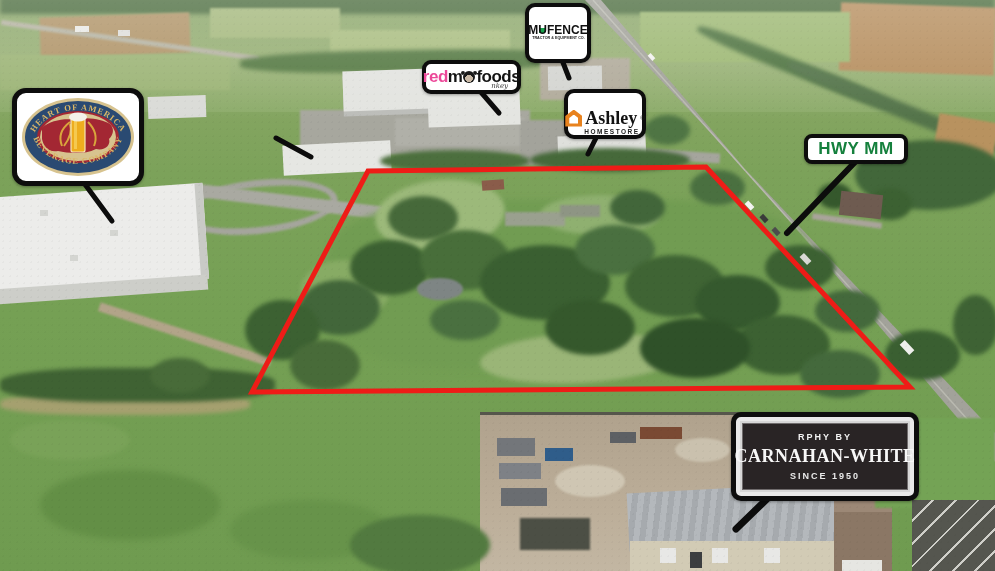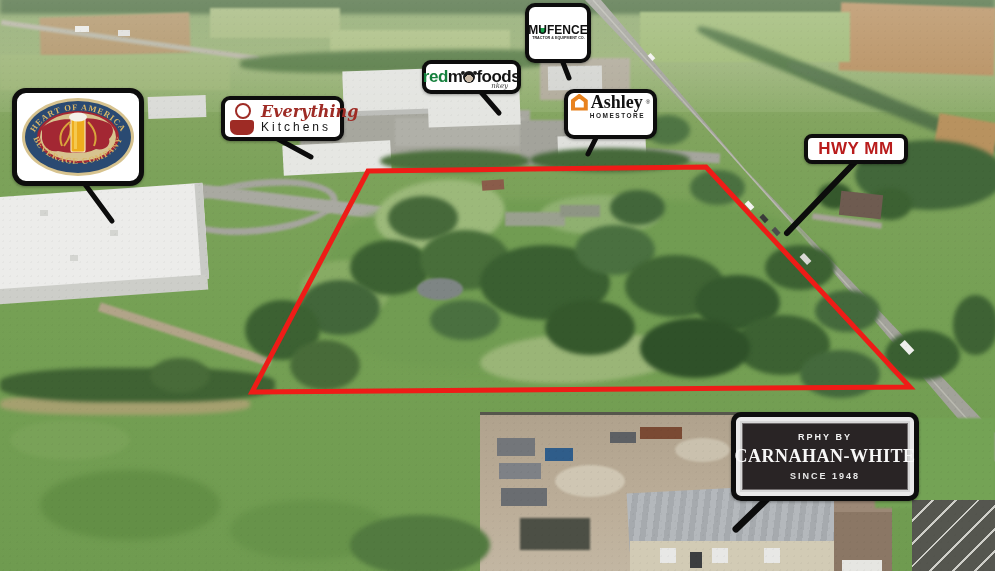--- a/index.html
+++ b/index.html
@@ -16,42 +16,42 @@
   
   .ek{left:221px;top:96px;width:123px;height:45px;display:flex;align-items:center;gap:5px;padding:2px 5px;}
   .ek-icon{position:relative;width:26px;height:34px;flex:0 0 auto;}
   .ek-cup{position:absolute;left:0;bottom:1px;width:24px;height:15px;background:#9e2b25;border-radius:3px 3px 7px 7px;}
   .ek-swirl{position:absolute;left:5px;top:1px;width:12px;height:12px;border:2px solid #9e2b25;border-radius:50%;background:#fff;}
   .ek-t1{font-family:"DejaVu Serif",serif;font-style:italic;font-weight:bold;font-size:16px;color:#9e2b25;line-height:16px;}
   .ek-t2{font-size:12px;letter-spacing:3px;color:#161616;line-height:14px;}
   
   .rm{left:422px;top:60px;width:99px;height:34px;display:flex;align-items:center;justify-content:center;}
   .rm-line{font-weight:bold;font-size:17px;letter-spacing:-.5px;color:#141414;white-space:nowrap;display:flex;align-items:center;}
-  .rm-red{color:#15803d;}
+  .rm-red{color:#ec4899;}
   .rm-monkey{display:inline-block;width:12px;height:12px;margin:0 1px;border-radius:50%;
     background:radial-gradient(circle at 50% 62%,#c9b9a6 38%,#1a1a1a 40%);
     box-shadow:-6px -4px 0 -4px #1a1a1a,6px -4px 0 -4px #1a1a1a;}
   .rm-sub{position:absolute;right:9px;bottom:0px;font-family:"DejaVu Serif",serif;font-style:italic;font-size:7px;color:#3a3a3a;}
   
   .mu{left:525px;top:3px;width:66px;height:60px;border-radius:10px;display:flex;flex-direction:column;align-items:center;justify-content:center;}
   .mu-name{font-weight:bold;font-size:12px;color:#111;letter-spacing:0;line-height:12px;white-space:nowrap;}
   .mu-u{position:relative;display:inline-block;z-index:1;}
   .mu-u::before{content:'';position:absolute;left:1px;top:4px;width:6px;height:5px;background:#17a24a;z-index:-1;}
   .mu-sub{font-size:6px;color:#222;white-space:nowrap;transform:scale(.62);transform-origin:center top;font-weight:bold;}
   
-  .as{left:564px;top:89px;width:93px;height:50px;border-radius:10px;display:flex;flex-direction:column;align-items:center;justify-content:flex-start;}
+  .as{left:564px;top:89px;width:82px;height:50px;border-radius:10px;display:flex;flex-direction:column;align-items:center;justify-content:flex-end;}
   .as-row{display:flex;align-items:center;gap:3px;}
   .as-house{position:relative;width:17px;height:17px;background:#e8821e;clip-path:polygon(50% 0,100% 38%,100% 100%,0 100%,0 38%);}
   .as-house i{position:absolute;left:4px;top:5px;right:4px;bottom:3px;background:#fff;clip-path:polygon(50% 0,100% 38%,100% 100%,0 100%,0 38%);}
   .as-name{font-family:"Liberation Serif",serif;font-weight:bold;font-size:18px;color:#121212;line-height:18px;}
   .as-reg{font-size:6px;color:#222;vertical-align:super;}
   .as-sub{font-size:6.5px;font-weight:bold;letter-spacing:1.5px;color:#222;margin-top:1px;margin-left:14px;}
   
   .hw{left:804px;top:134px;width:104px;height:30px;border-radius:8px;display:flex;align-items:center;justify-content:center;
-      font-weight:bold;font-size:17px;letter-spacing:.5px;color:#b91c1c;}
+      font-weight:bold;font-size:17px;letter-spacing:.5px;color:#15803d;}
   
   .ca{left:731px;top:412px;width:188px;height:89px;border-width:5px;border-radius:10px;background:#e9e9e9;padding:4px;}
   .ca-plaque{width:100%;height:100%;box-sizing:border-box;background:#292425;border:2px solid #d6d6d6;box-shadow:inset 0 0 0 1px #6f6b6c;
       display:flex;flex-direction:column;align-items:center;justify-content:center;}
   .ca-1{font-size:9px;font-weight:bold;letter-spacing:2px;color:#f2f2f2;}
   .ca-2{font-family:"Liberation Serif",serif;font-weight:bold;font-size:18px;letter-spacing:.5px;color:#f7f7f7;margin:4px 16px;white-space:nowrap;}
   .ca-3{font-size:9px;font-weight:bold;letter-spacing:2px;color:#e9e9e9;}
 </style>
 </head>
 <body>
@@ -214,30 +214,20 @@
       <ellipse cx="60" cy="23" rx="9" ry="4.5" fill="#f4f2ea"></ellipse>
       <text font-size="8.5" font-weight="bold" fill="#d9b667" letter-spacing="1" text-anchor="middle" font-family="Liberation Serif,serif">
         <textPath href="#arcT" startOffset="50%">HEART OF AMERICA</textPath>
       </text>
       <text font-size="8.5" font-weight="bold" fill="#d9b667" letter-spacing="1" text-anchor="middle" font-family="Liberation Serif,serif">
         <textPath href="#arcB" startOffset="50%">BEVERAGE COMPANY</textPath>
       </text>
     </svg>
   </div>
 
-  <div class="lbl ek">
-    <span class="ek-icon">
-        <i class="ek-swirl"></i>
-        <i class="ek-cup"></i>
-      </span>
-    <span>
-      <div class="ek-t1">Everything</div>
-      <div class="ek-t2">Kitchens</div>
-    </span>
-  </div>
 
   <div class="lbl rm">
     <span class="rm-line">
       <span class="rm-red">red</span>
       <span>m</span>
       <span class="rm-monkey"></span>
       <span>foods</span>
     </span>
     <span class="rm-sub">nkey</span>
   </div>
@@ -257,17 +247,17 @@
     </div>
     <div class="as-sub">HOMESTORE</div>
   </div>
 
   <div class="lbl hw">HWY MM</div>
 
   <div class="lbl ca">
     <div class="ca-plaque">
       <div class="ca-1">RPHY BY</div>
       <div class="ca-2">CARNAHAN-WHITE</div>
-      <div class="ca-3">SINCE 1948</div>
+      <div class="ca-3">SINCE 1950</div>
     </div>
   </div>
 
 </div>
 
 </body></html>

